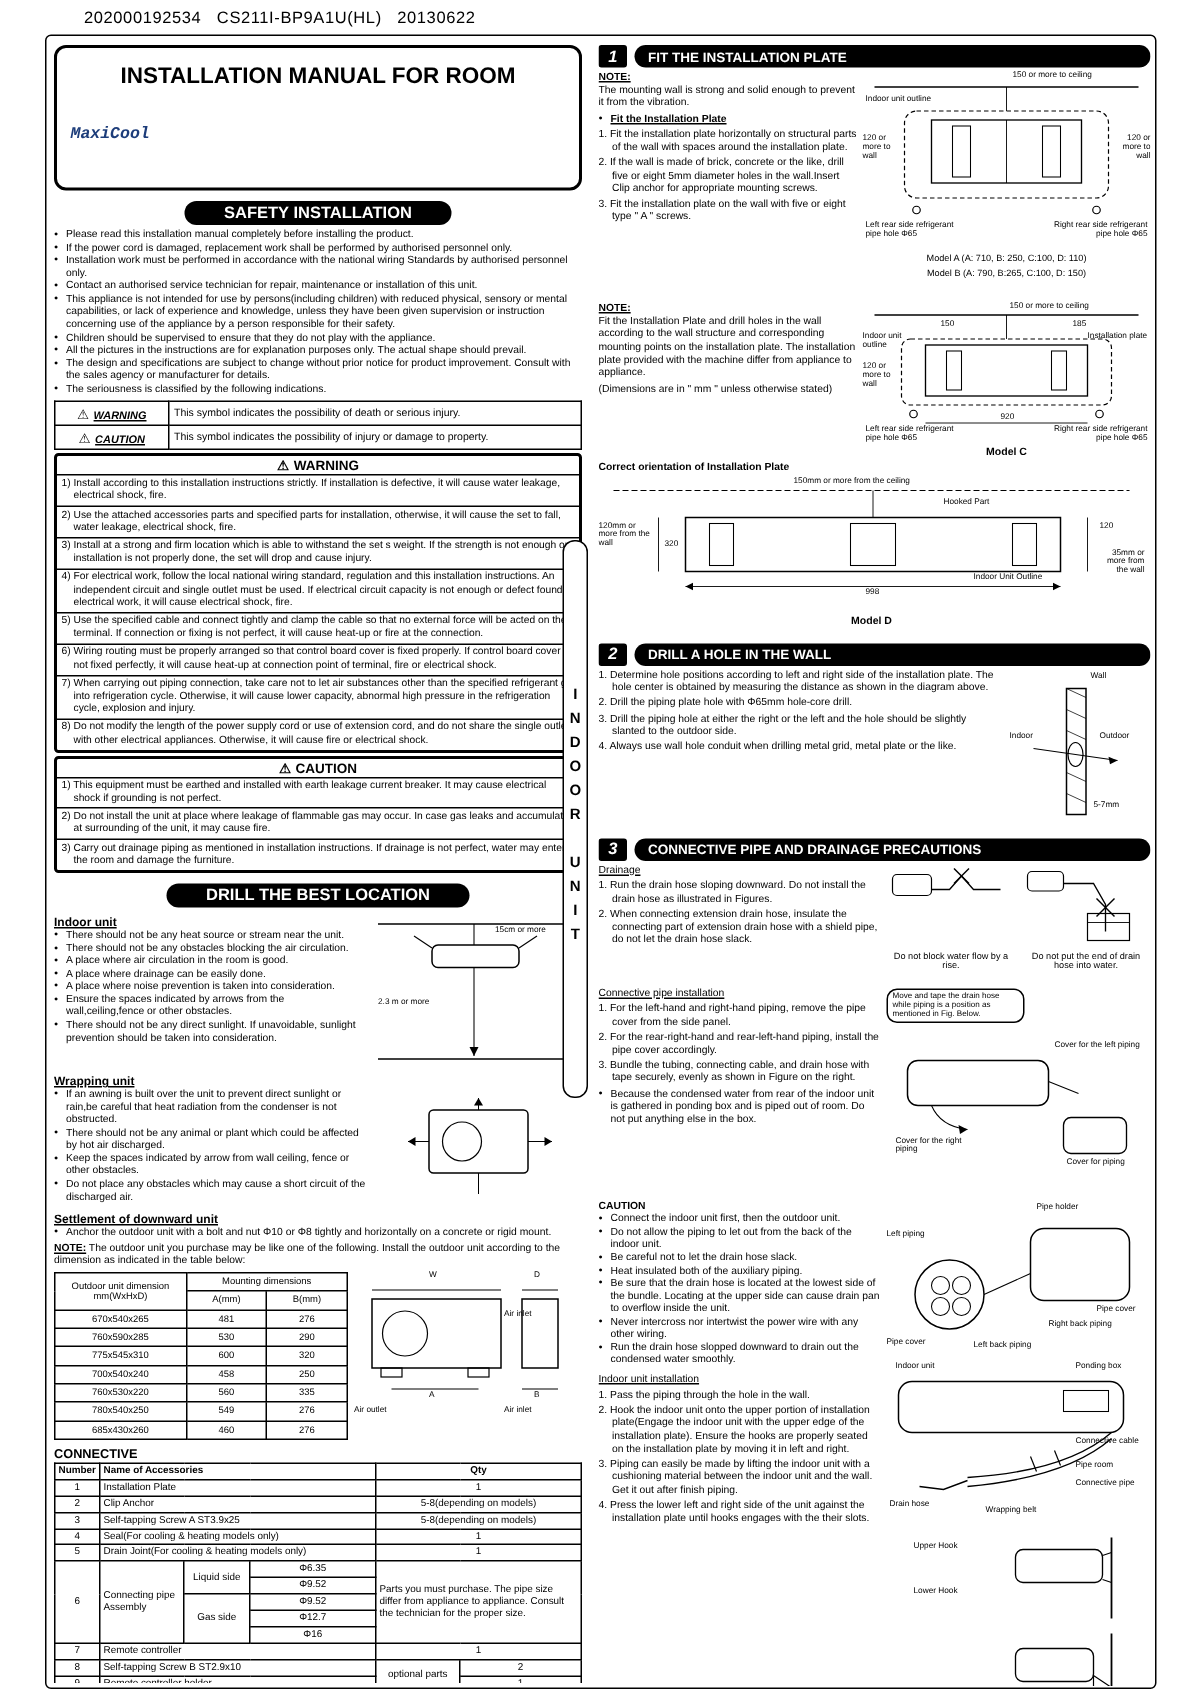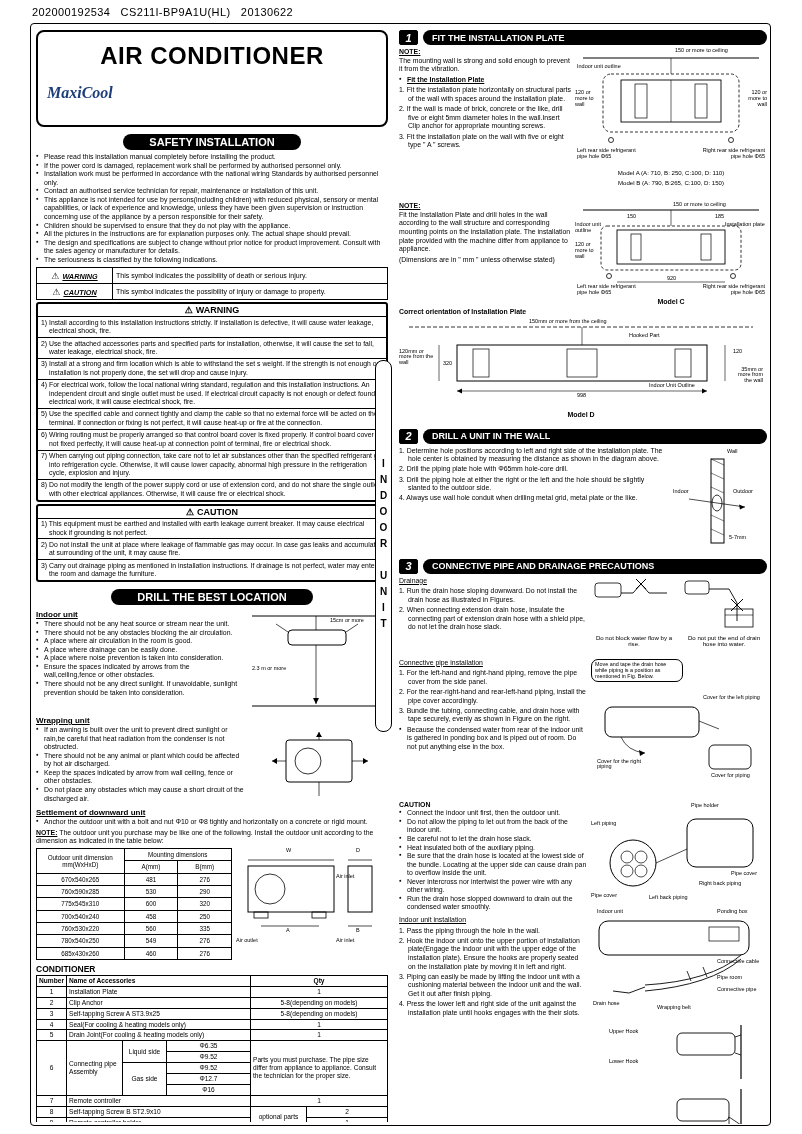--- a/index.html
+++ b/index.html
@@ -1,28 +1,28 @@
 <!DOCTYPE html>
 <html><head>
 <meta charset="utf-8">
 <style>
 *{margin:0;padding:0;box-sizing:border-box}
 html,body{width:802px;height:1134px}
 body{position:relative;background:#fff;color:#000;font-family:"Liberation Sans",sans-serif;overflow:hidden}
-.doc-num{position:absolute;top:6px;left:32px;font-size:11px;letter-spacing:.4px;white-space:pre}
+.doc-num{position:absolute;top:6px;left:56px;font-size:11px;letter-spacing:.4px;white-space:pre}
 .frame{position:absolute;left:30px;top:23px;width:741px;height:1103px;border:1.6px solid #000;border-radius:4px}
 .col-l{position:absolute;left:36px;top:30px;width:352px;height:1092px;overflow:hidden}
 .col-r{position:absolute;left:399px;top:28px;width:368px;height:1096px;overflow:hidden}
 .strip{position:absolute;left:375px;top:360px;width:17px;height:372px;border:1.5px solid #000;border-radius:8px;display:flex;flex-direction:column;align-items:center;justify-content:center;gap:16px;background:#fff}
 .strip span{writing-mode:vertical-rl;text-orientation:upright;font-weight:bold;font-size:10px;letter-spacing:5px}
 .titlebox{border:2px solid #000;border-radius:8px;height:97px;position:relative;text-align:center;padding-top:10px}
 .t1{font-size:15px;font-weight:bold}
 .t2{font-size:24px;font-weight:bold;letter-spacing:.5px}
 .t3{font-size:10.5px;font-weight:bold}
-.logo{position:absolute;left:9px;top:52px;font-family:Liberation Serif, serif;font-style:italic;font-weight:bold;font-size:16px;color:#1d3d7a}
+.logo{position:absolute;left:9px;top:52px;font-family:Liberation Mono, monospace;font-style:italic;font-weight:bold;font-size:11px;color:#1d3d7a}
 .pill{display:block;width:max-content;margin:7px auto 3px;background:#000;color:#fff;font-weight:bold;font-size:11px;padding:2px 26px;border-radius:9px;text-align:center}
 .bullet{position:relative;padding-left:8px;font-size:6.9px;line-height:1.24}
 .bullet::before{content:"●";position:absolute;left:0;top:0;font-size:4.6px}
 .symtbl{width:100%;border-collapse:collapse;margin:3px 0 2px}
 .symtbl td{border:1px solid #000;padding:2.5px 3px;font-size:7px}
 .symcell{width:76px;text-align:center;white-space:nowrap}
 .tri{font-size:9px;margin-right:3px}
 .symlabel{font-style:italic;font-weight:bold;text-decoration:underline;font-size:7.3px}
 .wbox{border:2px solid #000;border-radius:3px;margin-top:2px}
 .wtitle{text-align:center;font-weight:bold;font-size:9px;padding:1px 0;border-bottom:1px solid #000}
@@ -55,21 +55,21 @@
 </style>
 </head>
 <body>
 
 <div class="doc-num">202000192534   CS211I-BP9A1U(HL)   20130622</div>
 <div class="frame"></div>
 
 <div class="col-l">
 
   <div class="titlebox">
-    <div class="t2">AIR CONDITIONER</div>
+    <div class="t1">INSTALLATION MANUAL FOR ROOM</div>
     <div class="logo">MaxiCool</div>
   </div>
 
   <div class="pill">SAFETY INSTALLATION</div>
 
   <div>
     <div class="bullet">Please read this installation manual completely before installing the product.</div>
     <div class="bullet">If the power cord is damaged, replacement work shall be performed by authorised personnel only.</div>
     <div class="bullet">Installation work must be performed in accordance with the national wiring Standards by authorised personnel only.</div>
     <div class="bullet">Contact an authorised service technician for repair, maintenance or installation of this unit.</div>
@@ -233,21 +233,21 @@
       <div class="fl" style="left:50px;top:0">W</div>
       <div class="fl" style="left:120px;top:0">D</div>
       <div class="fl" style="left:50px;top:80px">A</div>
       <div class="fl" style="left:120px;top:80px">B</div>
       <div class="fl" style="left:100px;top:26px">Air inlet</div>
       <div class="fl" style="left:0;top:90px">Air outlet</div>
       <div class="fl" style="left:100px;top:90px">Air inlet</div>
     </div>
   </div>
 
-  <div class="acc-title">CONDITIONER</div>
+  <div class="acc-title">CONNECTIVE</div>
   <table class="acctbl">
     <tbody>
         <tr>
       <td style="width:30px;font-weight:bold">Number</td>
       <td colspan="3" style="font-weight:bold" class="al">Name of Accessories</td>
       <td colspan="2" style="font-weight:bold">Qty</td>
     </tr>
     <tr>
           <td>1</td>
           <td colspan="3" class="al">Installation Plate</td>
@@ -409,21 +409,21 @@
     <div class="fl" style="left:0;top:30px;width:38px">120mm or more from the wall</div>
     <div class="fl flr" style="right:0;top:48px;width:34px">35mm or more from the wall</div>
     <div class="fl" style="left:44px;top:42px">320</div>
     <div class="fl" style="left:178px;top:74px">998</div>
     <div class="fl" style="left:250px;top:64px">Indoor Unit Outline</div>
     <div class="capb" style="position:absolute;left:0;right:0;top:92px">Model D</div>
   </div>
 
   <div class="sech mt4">
     <div class="secnum">2</div>
-    <div class="secbar">DRILL A UNIT IN THE WALL</div>
+    <div class="secbar">DRILL A HOLE IN THE WALL</div>
   </div>
 
   <div class="flexrow">
     <div class="grow">
       <div class="step">1. Determine hole positions according to left and right side of the installation plate. The hole center is obtained by measuring the distance as shown in the diagram above.</div>
       <div class="step">2. Drill the piping plate hole with Φ65mm hole-core drill.</div>
       <div class="step">3. Drill the piping hole at either the right or the left and the hole should be slightly slanted to the outdoor side.</div>
       <div class="step">4. Always use wall hole conduit when drilling metal grid, metal plate or the like.</div>
     </div>
     <div class="fig" style="width:96px;height:110px">

